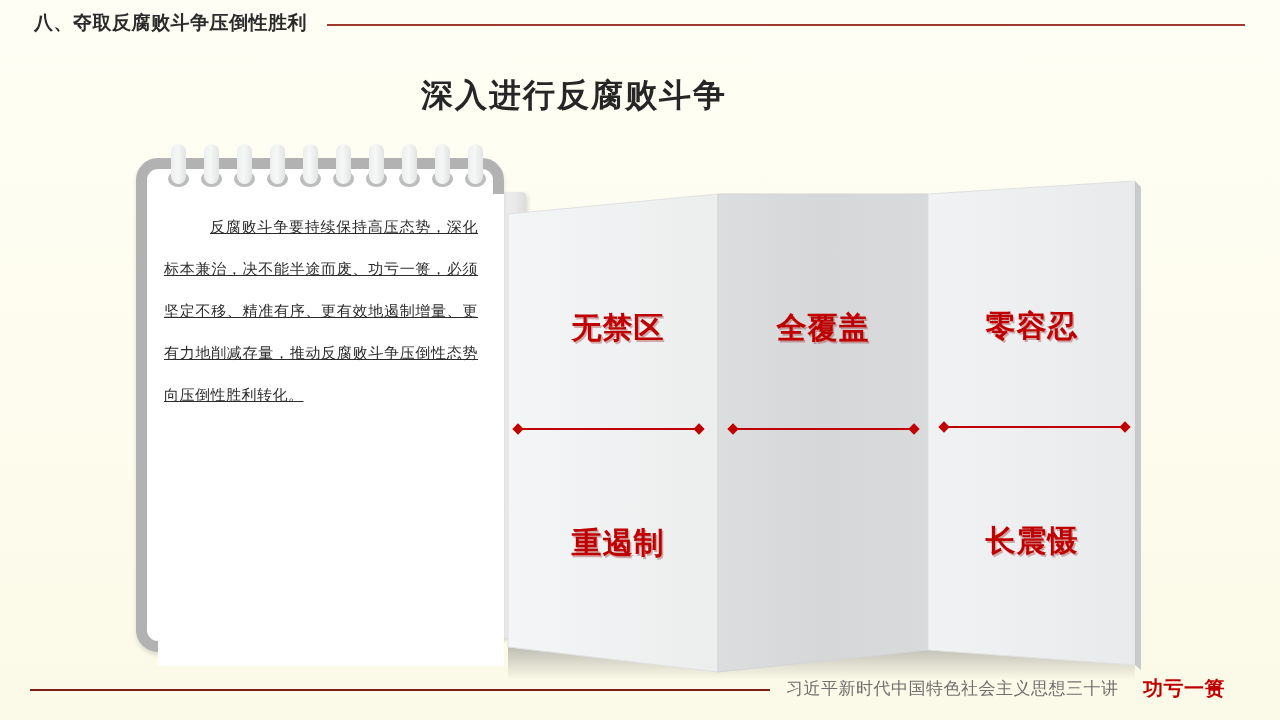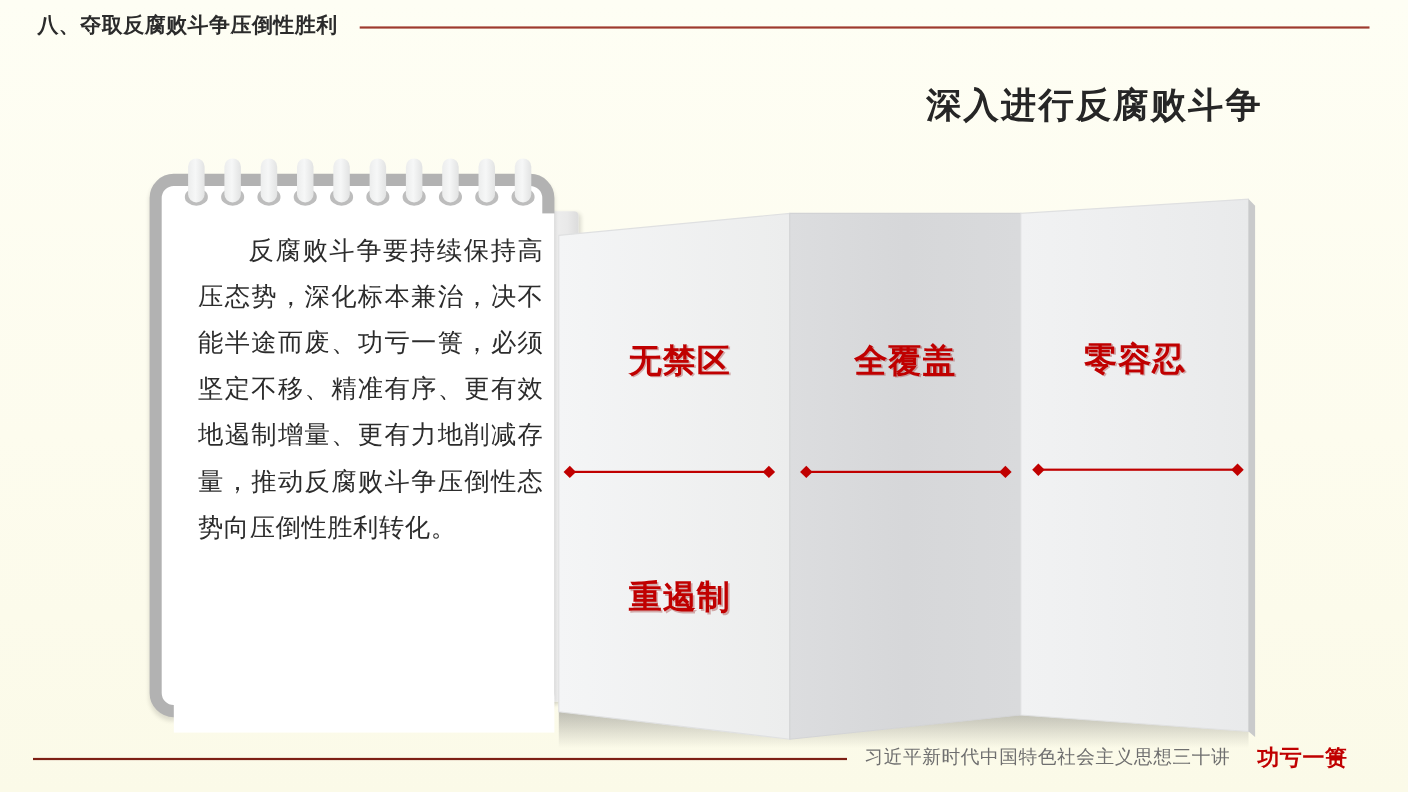--- a/index.html
+++ b/index.html
@@ -50,21 +50,21 @@
     height: 2px;
     background: #9e3a2e;
   }
 
   
   #slide-title {
     position: absolute;
     left: 0;
     top: 74px;
     width: 1148px;
-    text-align: right;
+    text-align: center;
     font-size: 32px;
     font-weight: bold;
     color: #262626;
     letter-spacing: 2px;
   }
 
   
   #notepad {
     position: absolute;
     left: 136px;
@@ -128,29 +128,30 @@
     position: absolute;
     left: 0;
     top: 0;
     width: 15px;
     height: 40px;
     background: linear-gradient(90deg, #eceded 0%, #f6f7f7 45%, #e2e3e3 100%);
     border-radius: 8px;
   }
   #notepad-text {
     position: absolute;
-    left: 44px;
+    left: 28px;
     top: 62px;
     width: 314px;
-    font-size: 23px;
+    font-size: 15px;
     line-height: 42px;
     color: #2c2c2c;
     text-align: justify;
     text-indent: 46px;
     letter-spacing: 0.5px;
+    text-decoration: underline;
   }
 
   
   #panels {
     position: absolute;
     left: 495px;
     top: 180px;
     width: 660px;
     height: 500px;
     font-family: Liberation Mono, monospace;
@@ -337,20 +338,21 @@
       <div class="divider-dot" style="left:2px;"></div>
       <div class="divider-dot" style="left:183px;"></div>
     </div>
     <div class="panel-divider" style="left:443px; top:241px; width:193px;">
       <div class="divider-line" style="width:181px;"></div>
       <div class="divider-dot" style="left:2px;"></div>
       <div class="divider-dot" style="left:183px;"></div>
     </div>
 
     <div class="panel-label" style="left:23px; top:343px; width:200px;">重遏制</div>
+    <div class="panel-label" style="left:437px; top:341px; width:200px;">长震慑</div>
   </div>
 
   <div id="footer">
     <div id="footer-rule"></div>
     <div id="footer-series">习近平新时代中国特色社会主义思想三十讲</div>
     <div id="footer-lecture">功亏一篑</div>
   </div>
 
 </div>
 

